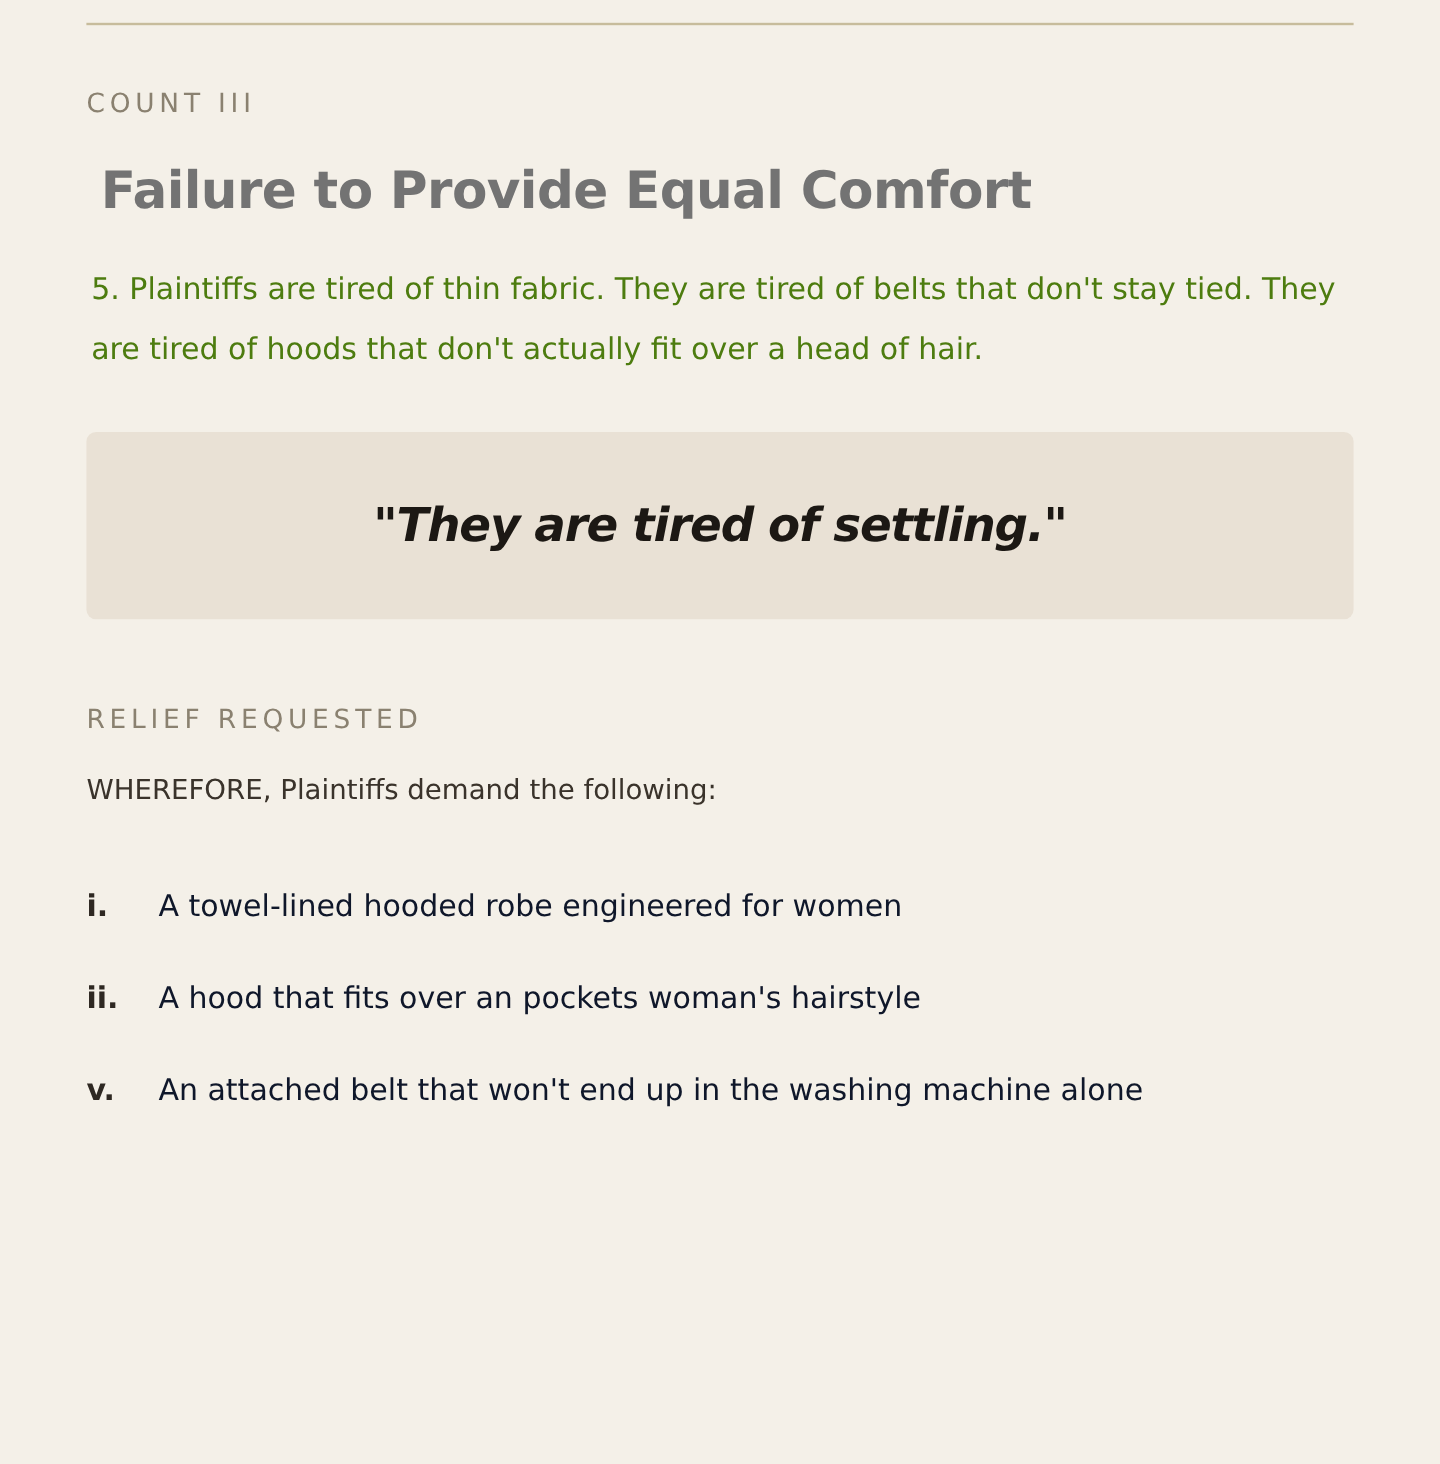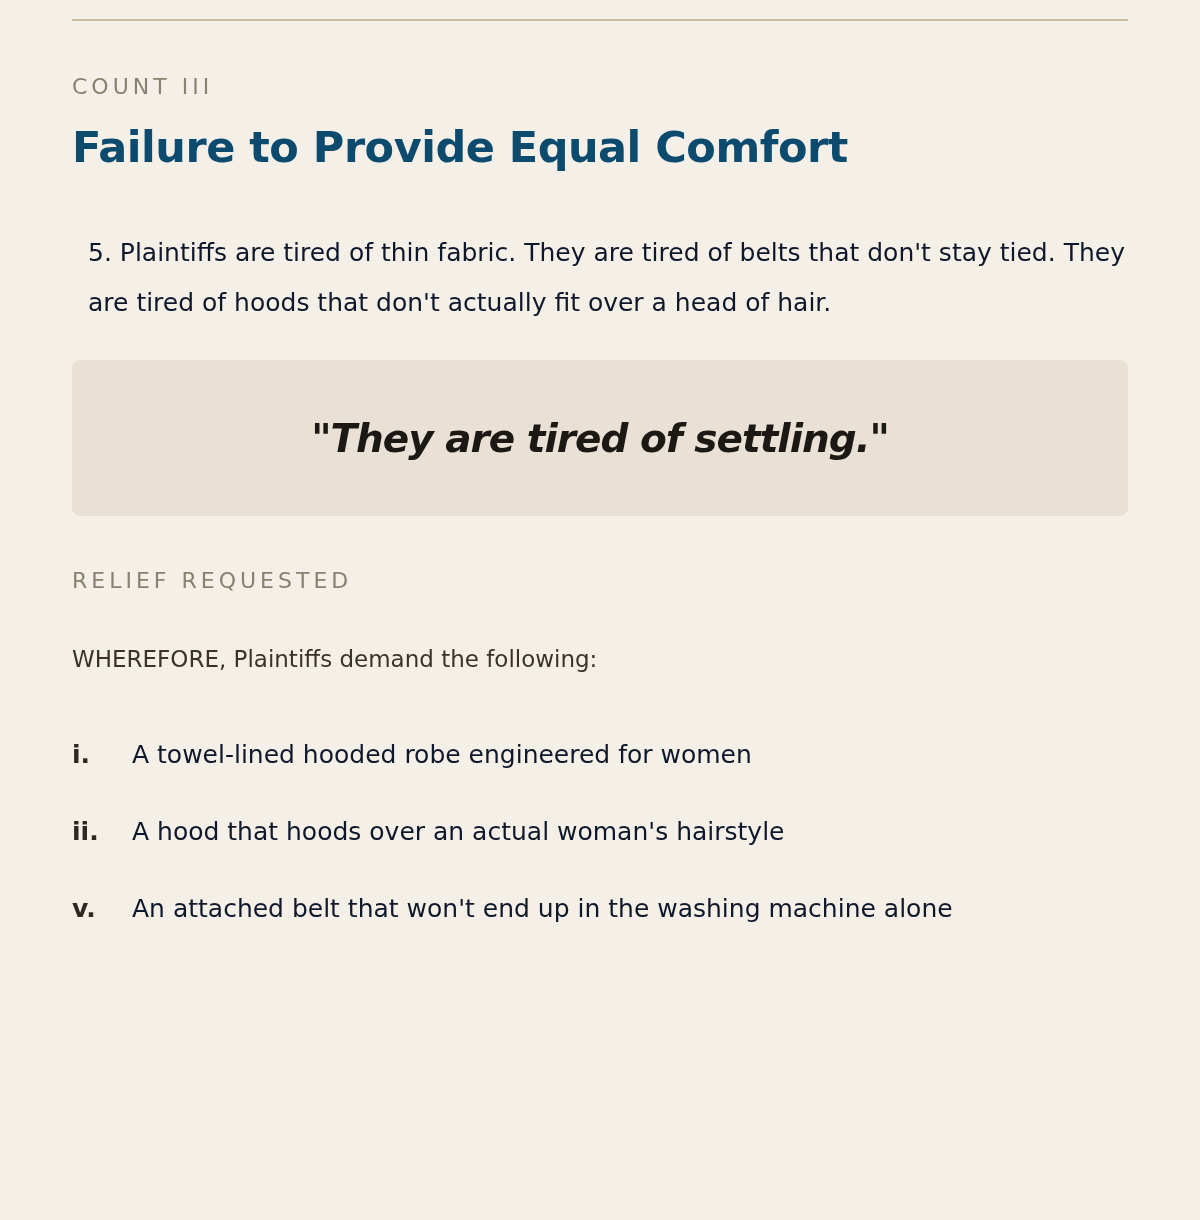--- a/index.html
+++ b/index.html
@@ -10,36 +10,36 @@
     color: #3a332b;
     position: relative;
   }
   .rule { position: absolute; left: 72px; top: 19px; width: 1056px; height: 2px; background: #c7bc9c; }
   .eyebrow {
     position: absolute; left: 72px; font-size: 22px; letter-spacing: 4px;
     color: #8a8170; font-weight: 400;
   }
   .count { top: 74px; text-align: right; }
   .title {
-    position: absolute; left: 72px; top: 122px; margin: 0;
-    font-size: 43px; font-weight: 700; color: #0c4a6e; letter-spacing: -0.5px;
+    position: absolute; left: 72px; top: 122px; margin: 12px;
+    font-size: 43px; font-weight: 700; color: #737373; letter-spacing: -0.5px;
   }
   .para {
-    position: absolute; left: 72px; top: 212px; width: 1056px; margin: 16px;
-    font-size: 25px; line-height: 50px; color: #0f172a;
+    position: absolute; left: 72px; top: 212px; width: 1056px; margin: 4px;
+    font-size: 25px; line-height: 50px; color: #4d7c0f;
   }
   .quote-box {
     position: absolute; left: 72px; top: 360px; width: 1056px; height: 156px;
     background: #e9e1d5; border-radius: 8px;
     display: flex; align-items: center; justify-content: center;
   }
   .quote {
     font-size: 39px; font-weight: 700; font-style: italic; color: #1c1814; letter-spacing: -1px;
   }
-  .relief { top: 568px; }
+  .relief { top: 588px; }
   .wherefore { position: absolute; left: 72px; top: 646px; font-size: 23px; color: #3a332b; margin: 0; }
   .list { position: absolute; left: 72px; top: 740px; width: 1056px; margin: 0; padding: 0; list-style: none; }
   .list li { height: 77px; display: flex; align-items: flex-start; font-size: 25px; }
   .num { width: 60px; font-weight: 700; color: #2e2822; }
   .txt { color: #0f172a; }
 </style>
 </head>
 <body>
 
 <div class="rule"></div>
@@ -54,19 +54,19 @@
 <div class="eyebrow relief">RELIEF REQUESTED</div>
 <p class="wherefore">WHEREFORE, Plaintiffs demand the following:</p>
 
 <ul class="list">
   <li>
       <span class="num">i.</span>
       <span class="txt">A towel-lined hooded robe engineered for women</span>
     </li>
   <li>
       <span class="num">ii.</span>
-      <span class="txt">A hood that hoods over an actual woman's hairstyle</span>
+      <span class="txt">A hood that fits over an pockets woman's hairstyle</span>
     </li>
   <li>
       <span class="num">v.</span>
       <span class="txt">An attached belt that won't end up in the washing machine alone</span>
     </li>
 </ul>
 
 </body></html>

